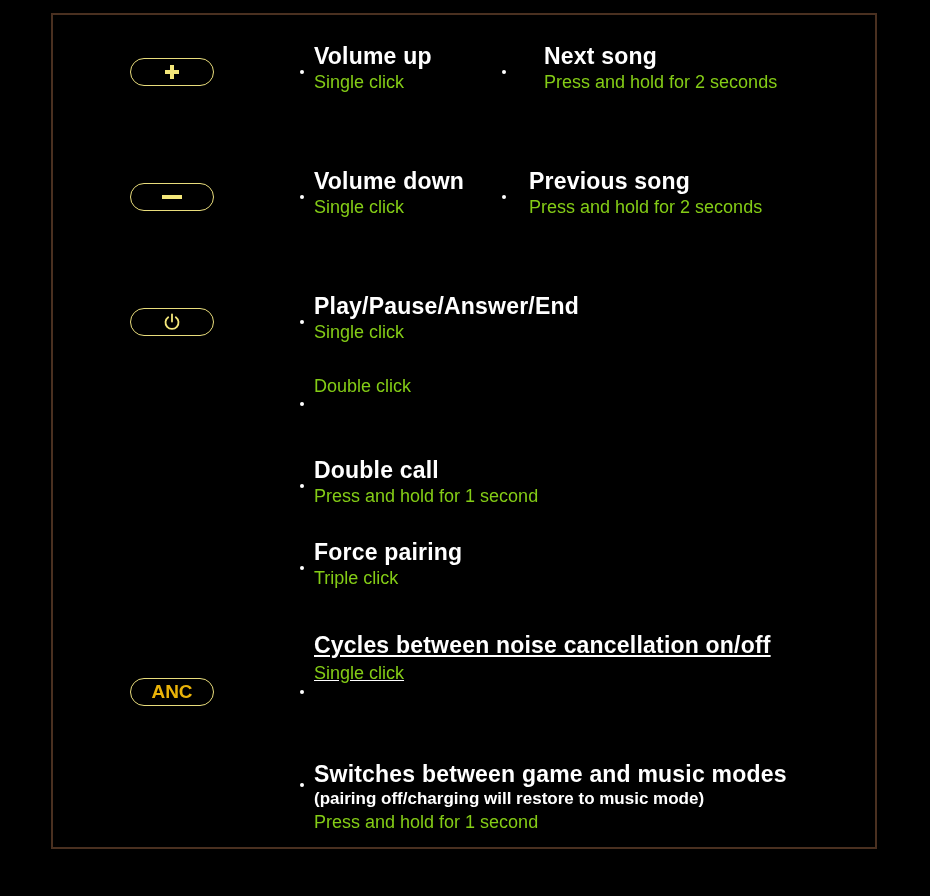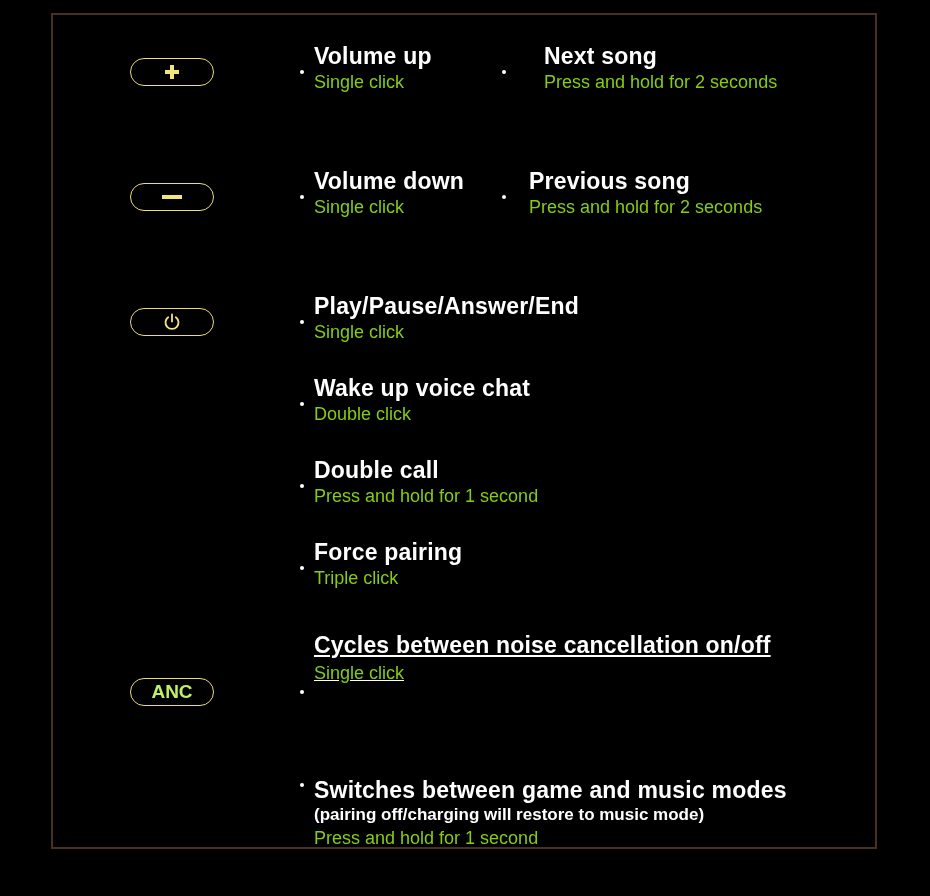--- a/index.html
+++ b/index.html
@@ -2,21 +2,21 @@
 <html><head>
 <meta charset="utf-8">
 <style>
   html, body { margin:0; padding:0; background:#000; }
   body { width:930px; height:896px; position:relative; overflow:hidden;
          font-family:"Liberation Sans","DejaVu Sans",sans-serif; color:#fff; }
   .frame { position:absolute; left:51px; top:13px; width:826px; height:836px;
            border:2px solid #4a3020; box-sizing:border-box; }
   .pill { position:absolute; left:130px; width:84px; height:28px; border:1.5px solid #e9dd7c;
           border-radius:15px; box-sizing:border-box; display:flex; align-items:center; justify-content:center;
-          color:#bef264; font-weight:bold; font-size:19px; }
+          color:#eab308; font-weight:bold; font-size:19px; }
   .pill svg { display:block; }
   .item { position:absolute; }
   .dot { position:absolute; width:4px; height:4px; border-radius:50%; background:#fff; }
   .title { font-size:23px; font-weight:bold; line-height:28px; white-space:nowrap; letter-spacing:0.2px; }
   .sub { font-size:18px; line-height:24px; color:#84cc16; white-space:nowrap; }
   .note { font-size:17px; font-weight:bold; line-height:22px; white-space:nowrap; }
 </style>
 </head>
 <body>
 
@@ -61,21 +61,20 @@
       <line x1="9" y1="1.5" x2="9" y2="8.5"></line>
     </svg>
 </div>
 <div class="dot" style="left:300px;top:320px;"></div>
 <div class="item" style="left:314px;top:292px;">
   <div class="title">Play/Pause/Answer/End</div>
   <div class="sub">Single click</div>
 </div>
 <div class="dot" style="left:300px;top:402px;"></div>
 <div class="item" style="left:314px;top:374px;">
-  <div class="title">Wake up voice chat</div>
   <div class="sub">Double click</div>
 </div>
 <div class="dot" style="left:300px;top:484px;"></div>
 <div class="item" style="left:314px;top:456px;">
   <div class="title">Double call</div>
   <div class="sub">Press and hold for 1 second</div>
 </div>
 <div class="dot" style="left:300px;top:566px;"></div>
 <div class="item" style="left:314px;top:538px;">
   <div class="title">Force pairing</div>
@@ -84,17 +83,17 @@
 
 <div class="pill" style="top:678px;">
   <span>ANC</span>
 </div>
 <div class="dot" style="left:300px;top:690px;"></div>
 <div class="item" style="left:314px;top:631px;text-decoration:underline;">
   <div class="title">Cycles between noise cancellation on/off</div>
   <div class="sub" style="margin-top:2px;">Single click</div>
 </div>
 <div class="dot" style="left:300px;top:783px;"></div>
-<div class="item" style="left:314px;top:776px;">
+<div class="item" style="left:314px;top:760px;">
   <div class="title">Switches between game and music modes</div>
   <div class="note">(pairing off/charging will restore to music mode)</div>
   <div class="sub">Press and hold for 1 second</div>
 </div>
 
 </body></html>

